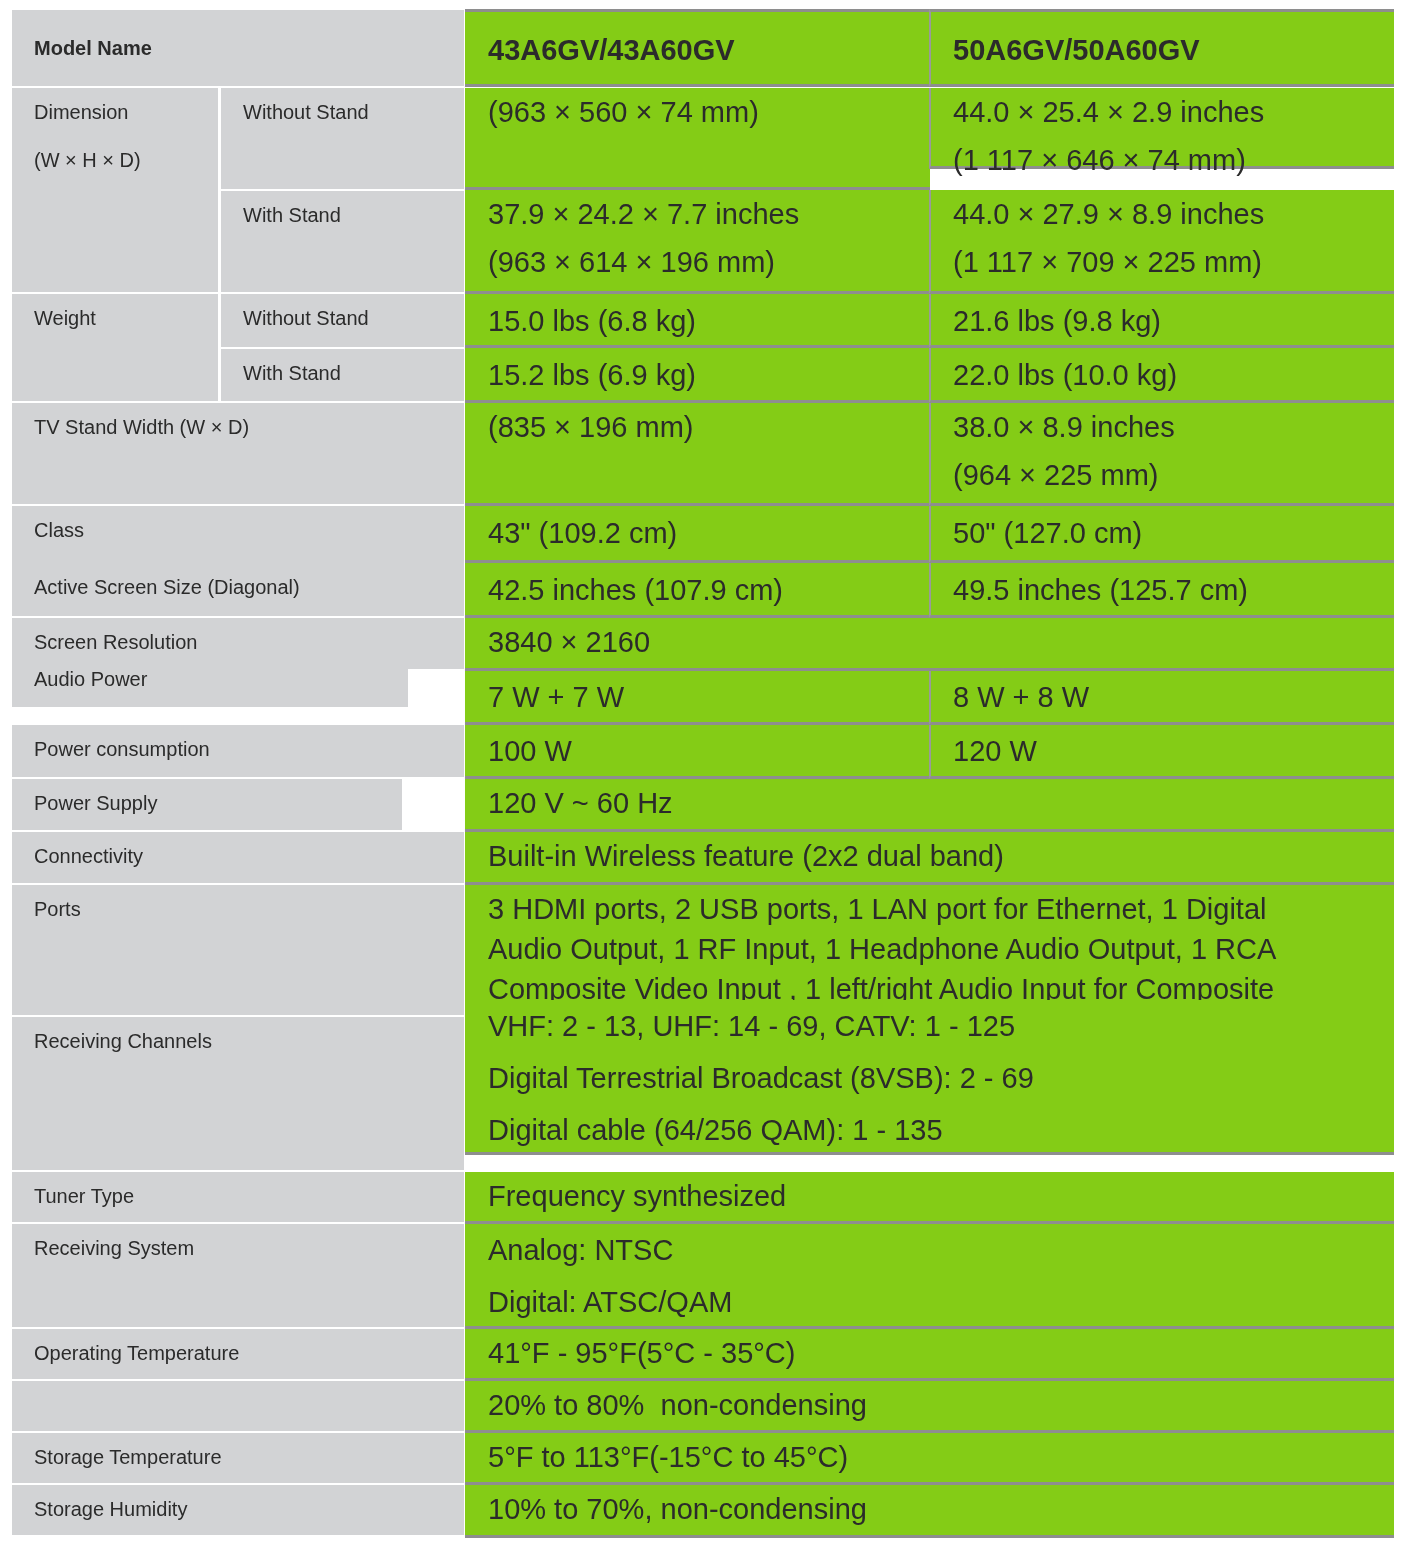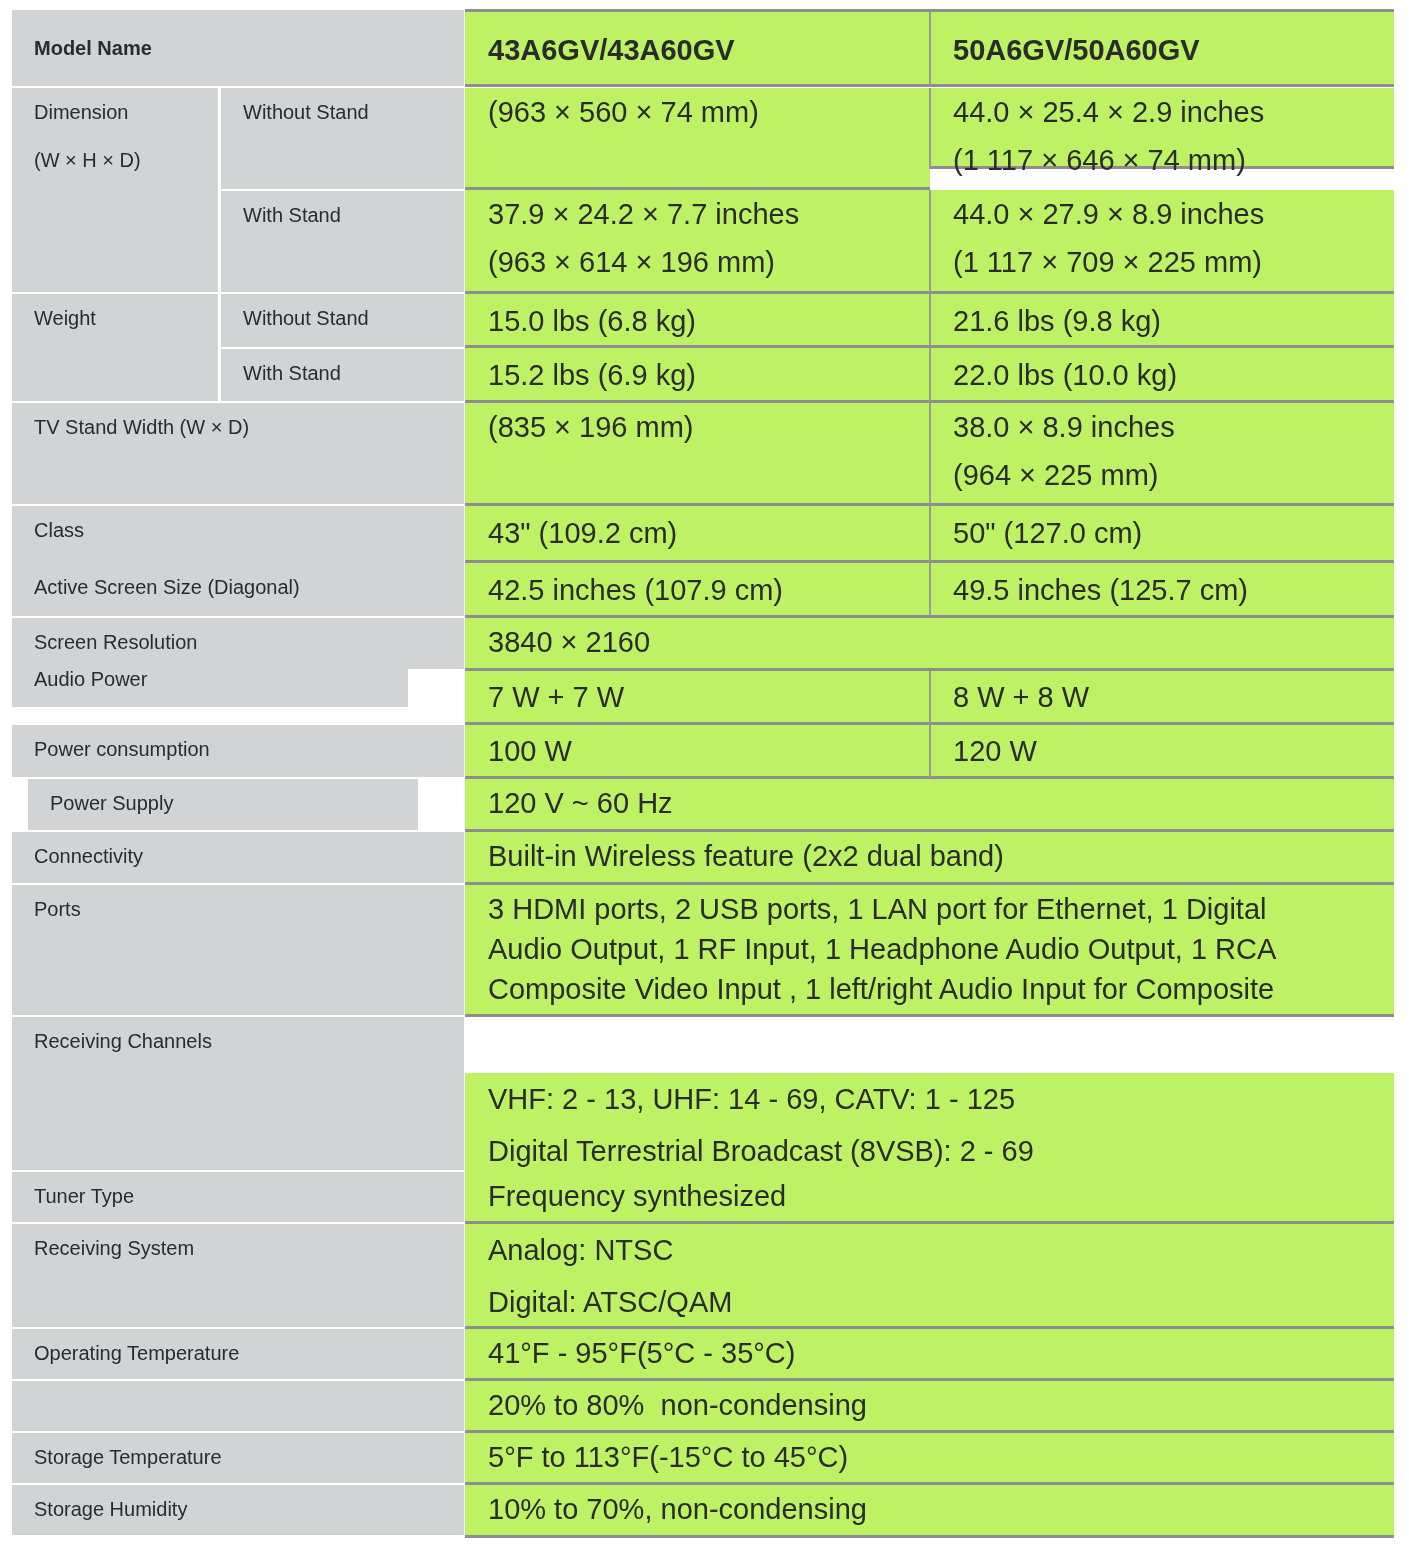--- a/index.html
+++ b/index.html
@@ -1,21 +1,21 @@
 <!DOCTYPE html>
 <html><head>
 <meta charset="utf-8">
 <style>
   html, body { margin: 0; padding: 0; background: #ffffff; }
   body { width: 1409px; height: 1555px; position: relative; overflow: hidden;
          font-family: "Liberation Sans", sans-serif; color: #2b2b2b; }
   .spec { position: absolute; left: 12px; top: 10px; width: 1382px; }
   .lab { position: absolute; background: #d2d3d5; box-sizing: border-box; padding-left: 22px;
          font-size: 20px; line-height: 48px; padding-top: 0; }
-  .val { position: absolute; background: #bef264; box-sizing: border-box; padding-left: 23px;
+  .val { position: absolute; background: #84cc16; box-sizing: border-box; padding-left: 23px;
          font-size: 29px; line-height: 48px; border-bottom: 3px solid #8e8e8e; }
   .vline { border-left: 2px solid #9a9a9a; }
   .hdr { font-weight: bold; }
   .line { display: block; white-space: nowrap; }
   .ports .line { line-height: 40px; }
   .tight { line-height: 52px; }
 </style>
 </head>
 <body>
 
@@ -130,21 +130,21 @@
   <div class="lab" style="left:0;top:715px;width:452px;height:52px;">
     <span>Power consumption</span>
   </div>
   <div class="val" style="left:453px;top:715px;width:465px;height:54px;padding-top:2px;">
     <span>100 W</span>
   </div>
   <div class="val vline" style="left:917px;top:715px;width:465px;height:54px;padding-top:2px;padding-left:22px;">
     <span>120 W</span>
   </div>
 
-  <div class="lab" style="left:0;top:769px;width:390px;height:51px;margin-left:16px;">
+  <div class="lab" style="left:0;top:769px;width:390px;height:51px;">
     <span>Power Supply</span>
   </div>
   <div class="val" style="left:453px;top:769px;width:929px;height:53px;">
     <span>120 V ~ 60 Hz</span>
   </div>
 
   <div class="lab" style="left:0;top:822px;width:452px;height:51px;">
     <span>Connectivity</span>
   </div>
   <div class="val" style="left:453px;top:822px;width:929px;height:53px;">
@@ -156,21 +156,21 @@
   </div>
   <div class="val ports" style="left:453px;top:875px;width:929px;height:132px;padding-top:4px;">
     <span class="line">3 HDMI ports, 2 USB ports, 1 LAN port for Ethernet, 1 Digital</span>
     <span class="line">Audio Output, 1 RF Input, 1 Headphone Audio Output, 1 RCA</span>
     <span class="line">Composite Video Input , 1 left/right Audio Input for Composite</span>
   </div>
 
   <div class="lab" style="left:0;top:1007px;width:452px;height:153px;">
     <span>Receiving Channels</span>
   </div>
-  <div class="val tight" style="left:453px;top:1063px;width:929px;height:155px;padding-top:0;">
+  <div class="val tight" style="left:453px;top:990px;width:929px;height:155px;padding-top:0;">
     <span class="line tight">VHF: 2 - 13, UHF: 14 - 69, CATV: 1 - 125</span>
     <span class="line tight">Digital Terrestrial Broadcast (8VSB): 2 - 69</span>
     <span class="line tight">Digital cable (64/256 QAM): 1 - 135</span>
   </div>
 
   <div class="lab" style="left:0;top:1162px;width:452px;height:50px;">
     <span>Tuner Type</span>
   </div>
   <div class="val" style="left:453px;top:1162px;width:929px;height:52px;">
     <span>Frequency synthesized</span>

